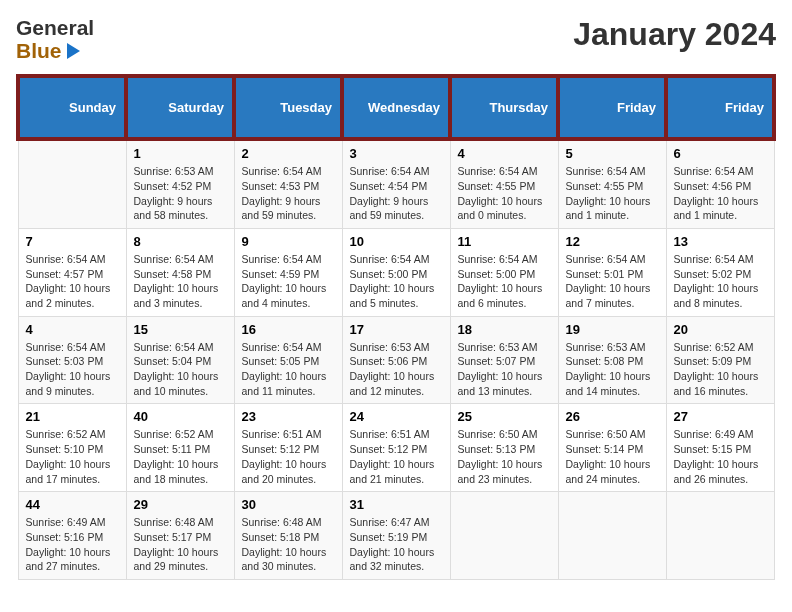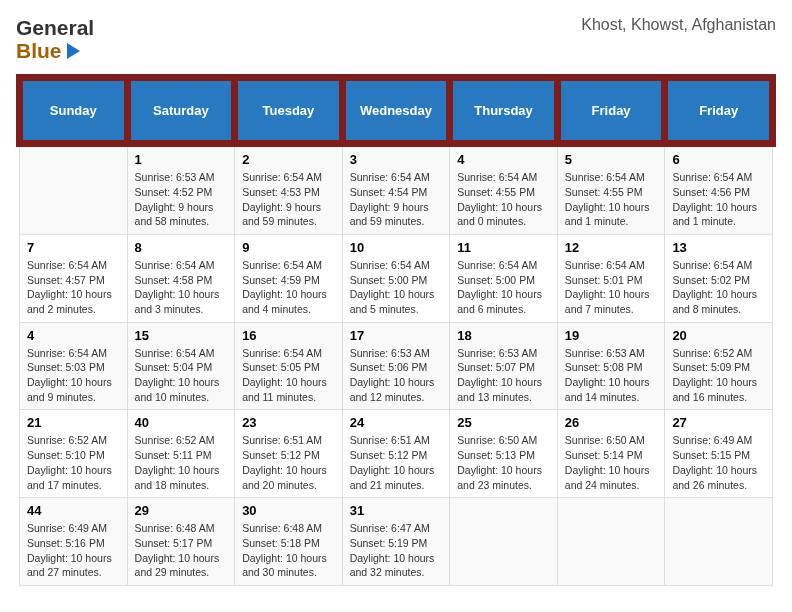--- a/index.html
+++ b/index.html
@@ -31,24 +31,24 @@
       width: 100%;
       border-collapse: collapse;
       font-size: 11px;
     }
     thead tr {
       background-color: #2979c0;
       color: #fff;
     }
     thead th {
       padding: 22px 8px;
-      text-align: center;
+      text-align: right;
       font-size: 13px;
       font-weight: bold;
-      border: 7px solid #7f1d1d;
+      border: 4px solid #7f1d1d;
     }
     tbody tr {
       border-bottom: 1px solid #ccc;
     }
     tbody tr:nth-child(odd) { background: #f9f9f9; }
     tbody tr:nth-child(even) { background: #fff; }
     td {
       padding: 5px 7px;
       vertical-align: top;
       border: 1px solid #ddd;
@@ -79,21 +79,21 @@
   <div class="logo-wrapper">
     <div style="display:flex;flex-direction:column;line-height:1.1">
       <span style="font-size:21px;font-weight:bold;color:#333;">General</span>
       <div style="display:flex;align-items:center;">
         <span style="font-size:21px;font-weight:bold;color:#a16207;">Blue</span>
         <div style="margin-left:5px;width:0;height:0;border-left:13px solid #1a73c8;border-top:8px solid transparent;border-bottom:8px solid transparent;"></div>
       </div>
     </div>
   </div>
   <div class="title-block">
-    <h2>Khost, Khowst, Afghanistan</h2>
+    <h1>January 2024</h1>
   </div>
 </div>
 
 <table>
   <thead>
     <tr>
     <th>Sunday</th>
         <th>Saturday</th>
         <th>Tuesday</th>
         <th>Wednesday</th>

